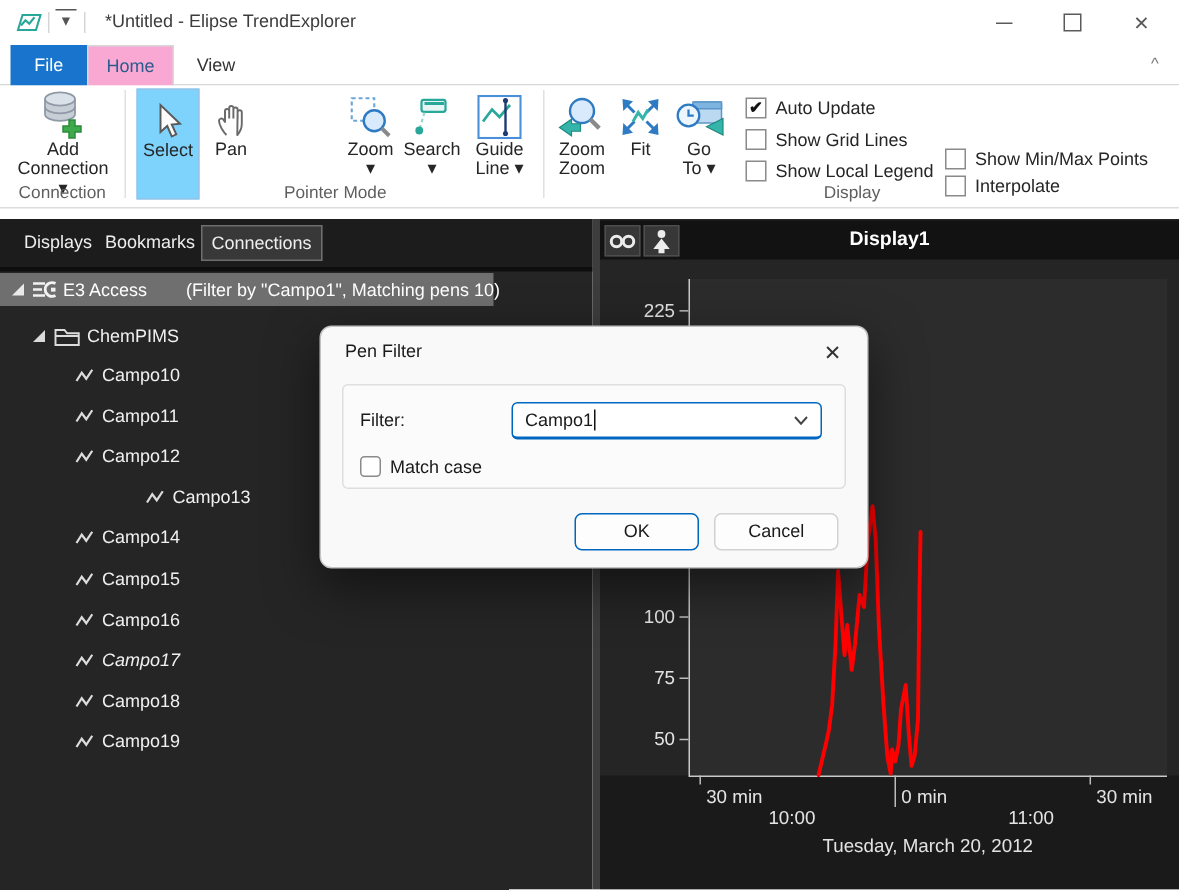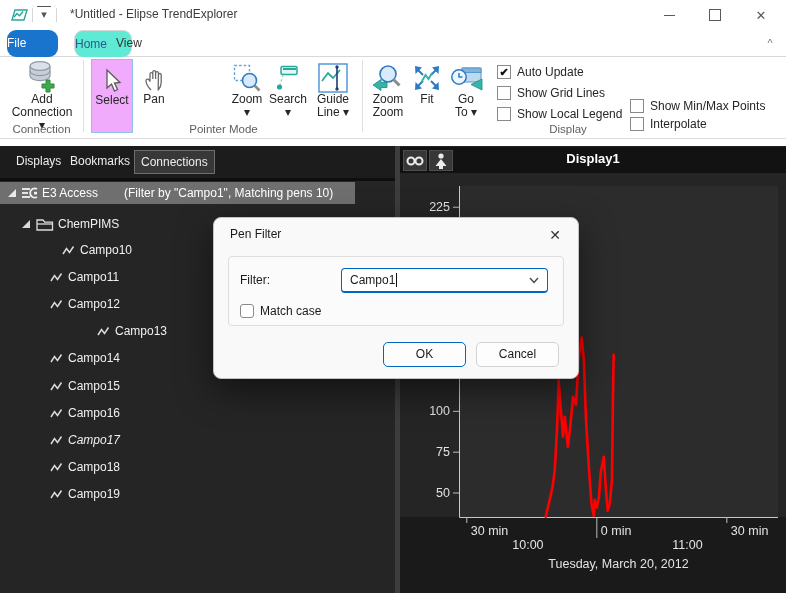--- a/index.html
+++ b/index.html
@@ -12,45 +12,45 @@
   .tb-sep{position:absolute;top:8px;width:1px;height:14px;background:#d6d6d6;}
   .qat-caret{position:absolute;left:37px;top:6px;width:14px;color:#555;font-size:11px;
     text-align:center;border-top:1px solid #555;line-height:15px;cursor:default;}
   .win-title{position:absolute;left:70px;top:7px;color:#3c3c3c;font-size:12px;white-space:nowrap;}
   .win-btn{position:absolute;top:0;width:46px;height:30px;display:flex;align-items:center;justify-content:center;color:#5a5a5a;}
   .wb-min{left:646px;} .wb-max{left:692px;} .wb-close{left:738px;font-size:13px;}
   .minbar{width:11px;height:1px;background:#5a5a5a;}
   .maxbox{width:10px;height:10px;border:1px solid #5a5a5a;}
   
   .ribbon-tabs{position:absolute;left:0;top:30px;width:100%;height:27px;background:#fff;border-bottom:1px solid #d8d8d8;box-sizing:border-box;}
-  .rtab{position:absolute;top:0;height:27px;line-height:26px;cursor:default;border-radius:9px;}
+  .rtab{position:absolute;top:0;height:27px;line-height:26px;text-align:center;cursor:default;}
   .rtab-file{left:7px;width:51px;background:#1874cd;color:#fff;}
-  .rtab-home{left:74px;width:58px;background:#5eead4;border:1px solid #d8d8d8;border-bottom:none;height:27px;color:#2b5c8c;box-sizing:border-box;}
+  .rtab-home{left:58px;width:58px;background:#f9a8d4;border:1px solid #d8d8d8;border-bottom:none;height:27px;color:#2b5c8c;box-sizing:border-box;}
   .rtab-view{left:116px;width:56px;color:#333;}
   .ribbon-collapse{position:absolute;right:8px;top:6px;width:16px;height:14px;color:#777;font-size:11px;text-align:center;line-height:14px;}
   
   .ribbon{position:absolute;left:0;top:57px;width:100%;height:82px;background:#fff;border-bottom:1px solid #dcdcdc;box-sizing:border-box;}
   .rgroup-sep{position:absolute;top:3px;width:1px;height:72px;background:#e0e0e0;}
   .rbtn{position:absolute;top:2px;height:74px;display:flex;flex-direction:column;align-items:center;cursor:default;}
   .rbtn .ric{height:34px;display:flex;align-items:flex-end;justify-content:center;}
   .rbtn .rlb{line-height:13px;text-align:center;color:#262626;}
-  .rbtn-selected{background:#f0abfc;border:1px solid #92c2e8;box-sizing:border-box;}
+  .rbtn-selected{background:#7dd3fc;border:1px solid #92c2e8;box-sizing:border-box;}
   .rgroup-label{position:absolute;top:66px;text-align:center;color:#5f5f5f;font-size:11.5px;}
   .rcheck{position:absolute;display:flex;align-items:center;gap:6px;}
   .rcheck .box{width:14px;height:14px;background:#fff;border:1px solid #8a8a8a;box-sizing:border-box;
     font-size:11px;line-height:12px;text-align:center;color:#111;font-weight:bold;}
   .rcheck .lbl{color:#262626;white-space:nowrap;}
   
   .sidebar{position:absolute;left:0;top:146px;width:395px;height:447px;background:#252525;color:#f0f0f0;}
   .side-tabs{position:absolute;left:0;top:0;width:100%;height:32px;background:#1c1c1c;}
   .stab{position:absolute;top:4px;height:22px;line-height:22px;padding:0 6px;color:#ededed;cursor:default;}
   .stab-active{background:#383838;border:1px solid #6e6e6e;box-sizing:border-box;height:24px;line-height:22px;}
   .side-div{position:absolute;left:0;top:32px;width:100%;height:3px;background:#0e0e0e;}
   .tree-row{position:absolute;height:22px;line-height:22px;white-space:nowrap;}
-  .e3row{left:0;top:36px;width:355px;background:#6f6f6f;color:#fff;}
+  .e3row{left:0;top:36px;width:329px;background:#6f6f6f;color:#fff;}
   .expander{position:absolute;top:6px;width:10px;height:10px;}
   .note{position:absolute;left:124px;top:0;}
   .splitter{position:absolute;left:395px;top:146px;width:5px;height:447px;background:#3d3d3d;cursor:ew-resize;}
   
   .chart-panel{position:absolute;left:400px;top:146px;width:386px;height:447px;background:#242424;}
   .chart-header{position:absolute;left:0;top:1px;width:100%;height:26px;background:#121212;z-index:2;}
   .chart-btn{position:absolute;top:3px;width:24px;height:21px;background:#373737;border:1px solid #4d4d4d;
     box-sizing:border-box;display:flex;align-items:center;justify-content:center;cursor:default;}
   .chart-title{position:absolute;left:0;top:4px;width:100%;text-align:center;color:#fff;font-weight:bold;font-size:13px;}
   
@@ -272,21 +272,21 @@
         <polygon points="9,1 9,9 1,9" fill="#dadada"></polygon>
       </svg>
       <svg style="position:absolute;left:36px;top:5px" width="18" height="13" viewBox="0 0 18 13">
         <path d="M1 2 h6 l1.7 2.2 H16.5 V12 H1 z" fill="none" stroke="#dcdcdc" stroke-width="1.3"></path>
         <path d="M1 6 h15.5" fill="none" stroke="#dcdcdc" stroke-width="1.3"></path>
       </svg>
       <span style="position:absolute;left:58px">ChemPIMS</span>
     </div>
 
     <div id="pen-list">
-        <div class="tree-row" style="left: 12px; top: 93px; width: 395px;">
+        <div class="tree-row" style="left: 0px; top: 93px; width: 395px;">
           <svg style="position:absolute;left:50px;top:6px" width="13" height="11" viewBox="0 0 13 11">
             <polyline points="1,9 4.5,3.5 7.5,7.5 11.5,1.5" fill="none" stroke="#dcdcdc" stroke-width="1.5"></polyline>
           </svg>
           <span style="position:absolute;left:68px">Campo10</span>
         </div>
         <div class="tree-row" style="left: 0px; top: 120.1px; width: 395px;">
           <svg style="position:absolute;left:50px;top:6px" width="13" height="11" viewBox="0 0 13 11">
             <polyline points="1,9 4.5,3.5 7.5,7.5 11.5,1.5" fill="none" stroke="#dcdcdc" stroke-width="1.5"></polyline>
           </svg>
           <span style="position:absolute;left:68px">Campo11</span>

